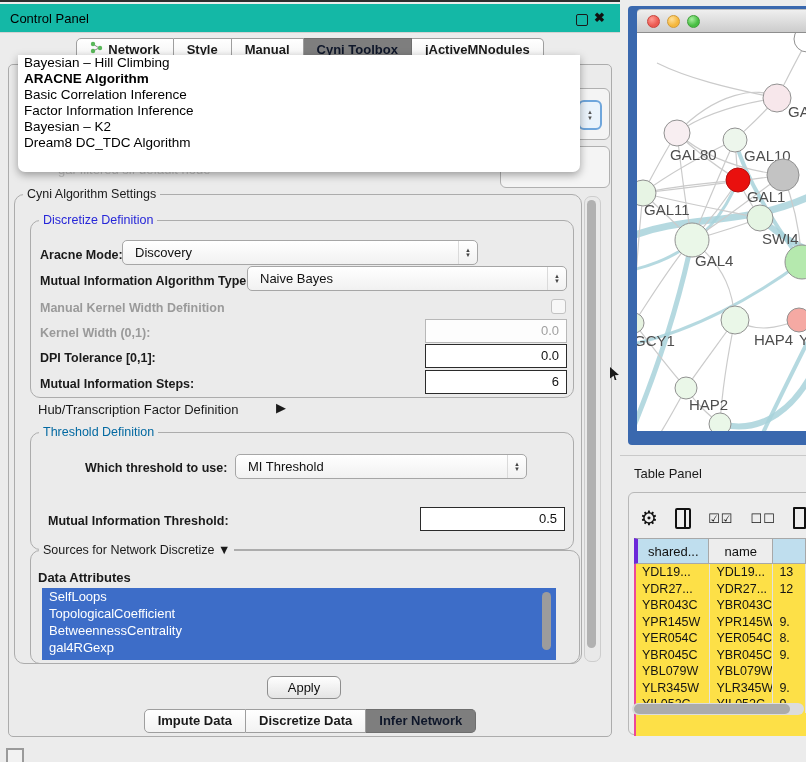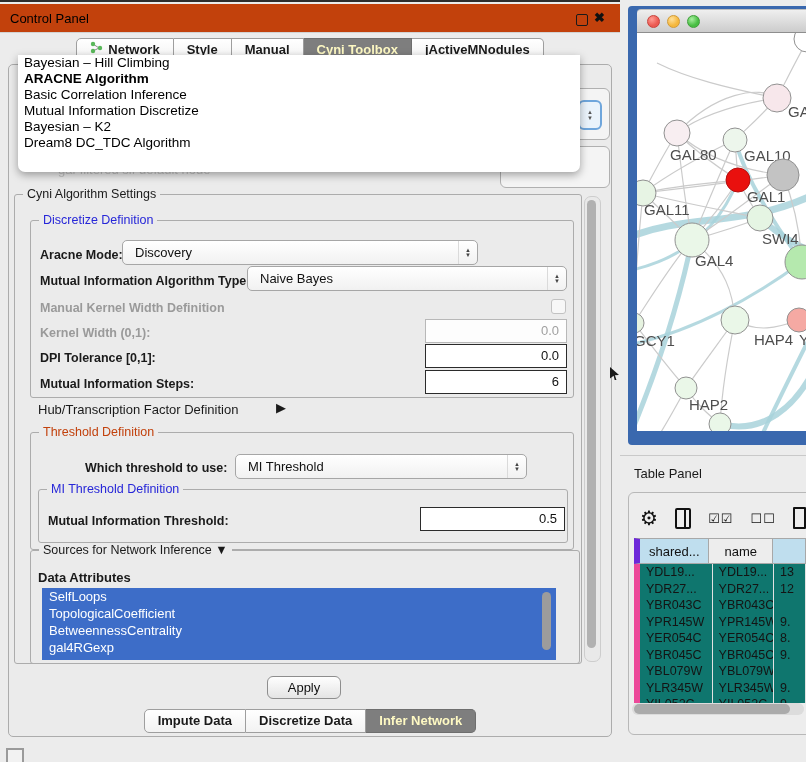--- a/index.html
+++ b/index.html
@@ -1,49 +1,49 @@
 <!DOCTYPE html>
 <html><head>
 <meta charset="utf-8">
 <style>
   html,body{margin:0;padding:0;}
   body{width:806px;height:762px;background:#ECECEC;font-family:"Liberation Sans",sans-serif;overflow:hidden;}
   .screen{position:relative;width:806px;height:762px;}
   .abs{position:absolute;}
   
   .cp{left:0;top:0;width:620px;height:762px;background:#ECECEC;border-top:2px solid #2E2E2E;}
-  .cp-titlebar{left:0;top:2px;width:620px;height:28px;background:#c2410c;border-bottom:1px solid #D2D2D2;}
+  .cp-titlebar{left:0;top:2px;width:620px;height:28px;background:#14b8a6;border-bottom:1px solid #D2D2D2;}
   .cp-title{left:10px;top:7px;font-size:13px;color:#000;}
   .icon-float{left:576px;top:10px;width:10px;height:10px;border:1.6px solid #1A1A1A;border-radius:2px;}
   .icon-close{left:594px;top:6px;font-size:13px;font-weight:bold;color:#111;}
   .cp-tabs{left:0;top:36px;width:620px;display:flex;justify-content:center;}
   .cp-tab{height:22px;line-height:22px;padding:0 13px;font-size:13px;font-weight:600;color:#1A1A1A;
     background:linear-gradient(#FFFFFF,#F2F2F2);border:1px solid #9E9E9E;border-left:none;
     display:flex;align-items:center;gap:5px;}
   .cp-tab:first-child{border-left:1px solid #9E9E9E;border-radius:5px 0 0 5px;align-items:center;}
   .cp-tab:last-child{border-radius:0 5px 5px 0;}
-  .cp-tab.active{background:#7E7E7E;color:#fef9c3;border-color:#6E6E6E;}
+  .cp-tab.active{background:#7E7E7E;color:#0f172a;border-color:#6E6E6E;}
   .cp-main{left:8px;top:62px;width:602px;height:671px;background:#EBEBEB;border:1px solid #ACACAC;border-radius:5px;}
   
   .bg-frag1{left:500px;top:86px;width:108px;height:50px;border:1px solid #B0B0B0;border-radius:6px;background:#F4F4F4;}
   .bg-stepper{left:578px;top:98px;width:20px;height:26px;border:2px solid #6FA6DC;border-radius:6px;background:#EAF3FB;
     display:flex;flex-direction:column;align-items:center;justify-content:center;font-size:6px;color:#555;line-height:6px;}
   .bg-frag2{left:500px;top:144px;width:108px;height:40px;border:1px solid #B0B0B0;border-radius:6px;background:#F4F4F4;}
   .bg-combo-text{left:58px;top:160px;font-size:13px;color:#C2C2C2;z-index:2;}
   
   .popup{left:18px;top:55px;width:562px;height:117px;background:#FFFFFF;border-radius:0 0 7px 7px;
     box-shadow:0 3px 9px rgba(0,0,0,0.35);z-index:40;}
   .popup-ph{width:100%;text-align:center;font-size:13.5px;color:#C6C6C6;padding-top:3px;}
   .algo-item{font-size:13.5px;color:#000;padding:0 6px;line-height:16px;}
   .algo-item.selected{font-weight:bold;}
   
-  .grp{border:1px solid #ACACAC;border-radius:3px;}
+  .grp{border:1px solid #ACACAC;border-radius:10px;}
   .grp-legend{position:absolute;top:-8px;left:8px;background:#EBEBEB;padding:0 4px;font-size:12.5px;color:#1A1A1A;white-space:nowrap;}
   .legend-blue{color:#2626D8;}
-  .legend-green{color:#c2410c;}
+  .legend-green{color:#0369a1;}
   .flabel{font-size:12.5px;font-weight:bold;color:#1A1A1A;white-space:nowrap;}
   .flabel.dis{color:#9A9A9A;}
   .combo{height:25px;border:1px solid #A6A6A6;border-radius:5px;background:linear-gradient(#FFFFFF,#F1F1F1);
     display:flex;align-items:center;font-size:13px;color:#111;padding-left:12px;box-sizing:border-box;}
   .combo .stepper{margin-left:auto;height:100%;display:flex;flex-direction:column;align-items:center;justify-content:center;
     font-size:6px;color:#444;line-height:5px;padding:0 6px;border-left:1px solid #DADADA;}
   .num-input{height:24px;border:1.5px solid #2B2B2B;background:#FFFFFF;box-sizing:border-box;
     font-size:13px;color:#111;text-align:right;padding:0 7px;line-height:21px;}
   .num-input.dis{border:1px solid #B8B8B8;color:#A0A0A0;background:#FDFDFD;}
   .checkbox{width:15px;height:15px;border:1.5px solid #C2C2C2;border-radius:3px;background:#F7F7F7;box-sizing:border-box;}
@@ -70,23 +70,23 @@
   .tp-toolbar{left:640px;top:502px;width:166px;height:32px;display:flex;align-items:center;gap:17px;}
   .ico-gear{font-size:20px;color:#111;line-height:20px;}
   .ico-split{width:20px;height:21px;border:2px solid #111;border-radius:2px;box-sizing:border-box;position:relative;}
   .ico-split::after{content:"";position:absolute;left:7px;top:0;width:2px;height:17px;background:#111;}
   .ico-pair{font-size:13px;color:#111;letter-spacing:1px;}
   .ico-page{width:16px;height:22px;border:2px solid #111;border-radius:1px;box-sizing:border-box;background:#EDEDED;}
   .tbl{left:634px;top:538px;width:172px;}
   .tbl-head{display:flex;height:26px;}
   .tbl-hcell{box-sizing:border-box;border:1px solid #A8A8A8;border-left:none;font-size:13px;color:#111;
     display:flex;align-items:center;justify-content:center;background:#EDEDED;}
-  .tbl-hcell:first-child{border-left:6px solid #6d28d9;}
+  .tbl-hcell:first-child{border-left:4px solid #6d28d9;}
   .tbl-hcell.hl{background:#BFDEEE;}
-  .tbl-body{background:#0f766e;height:139px;overflow:hidden;border-left:6px solid #ec4899;}
+  .tbl-body{background:#fde047;height:172px;overflow:hidden;border-left:2px solid #ec4899;}
   .tbl-row{display:flex;height:16.5px;}
   .tbl-cell{box-sizing:border-box;font-size:12.5px;color:#141414;line-height:16.5px;padding-left:6px;
     white-space:nowrap;overflow:hidden;border-right:1px solid #E2E2E2;}
   .hscroll{left:632px;top:703px;width:172px;height:12px;background:#DCDCDC;border-radius:6px;}
   .hthumb{position:absolute;left:2px;top:1px;width:156px;height:10px;background:#ABABAB;border-radius:5px;}
   .part-square{left:6px;top:748px;width:18px;height:20px;border:2px solid #9A9A9A;background:#F2F2F2;box-sizing:border-box;}
   .cursor{left:610px;top:367px;width:9px;height:13px;background:#1A1A1A;
     clip-path:polygon(0% 0%,100% 62%,55% 64%,72% 100%,52% 100%,40% 68%,0% 88%);}
 </style>
 </head>
@@ -176,28 +176,25 @@
       <span class="grp-legend legend-green">Threshold Definition</span>
     </div>
     <span class="abs flabel" style="left:85px;top:459px;">Which threshold to use:</span>
     <div class="abs combo" style="left:235px;top:452px;width:292px;">
       <span>MI Threshold</span>
       <span class="stepper">
           <span>▲</span>
           <span>▼</span>
         </span>
     </div>
-    <div class="abs grp" style="left:38px;top:487px;width:528px;height:52px;">
-      <span class="grp-legend legend-blue">MI Threshold Definition</span>
-    </div>
     <span class="abs flabel" style="left:48px;top:512px;">Mutual Information Threshold:</span>
     <span class="abs num-input" style="left:420px;top:505px;width:145px;">0.5</span>
 
     <div class="abs grp" style="left:30px;top:548px;width:548px;height:112px;">
-      <span class="grp-legend"><span>Sources for Network Inference</span> <span>▼</span></span>
+      <span class="grp-legend"><span>Sources for Network Discretize</span> <span>▼</span></span>
     </div>
     <span class="abs flabel" style="left:38px;top:568px;font-size:13px;">Data Attributes</span>
     <div class="abs attr-list" style="left:42px;top:586px;width:514px;height:72px;" id="attr-list">
 
     <div class="attr-item">SelfLoops</div>
         <div class="attr-item">TopologicalCoefficient</div>
         <div class="attr-item">BetweennessCentrality</div>
         <div class="attr-item">gal4RGexp</div>
         <span class="attr-scroll"></span>
       </div>
@@ -355,21 +352,21 @@
   </div>
   <div class="abs hscroll">
     <span class="hthumb"></span>
   </div>
 
   <div class="abs popup">
     <div id="algo-list">
         <div class="algo-item">Bayesian – Hill Climbing</div>
         <div class="algo-item selected">ARACNE Algorithm</div>
         <div class="algo-item">Basic Correlation Inference</div>
-        <div class="algo-item">Mutual Information Discretize</div>
+        <div class="algo-item">Factor Information Inference</div>
         <div class="algo-item">Bayesian – K2</div>
         <div class="algo-item">Dream8 DC_TDC Algorithm</div>
       </div>
   </div>
 
   <div class="abs part-square"></div>
   <div class="abs cursor"></div>
 </div>
 
 </body></html>

